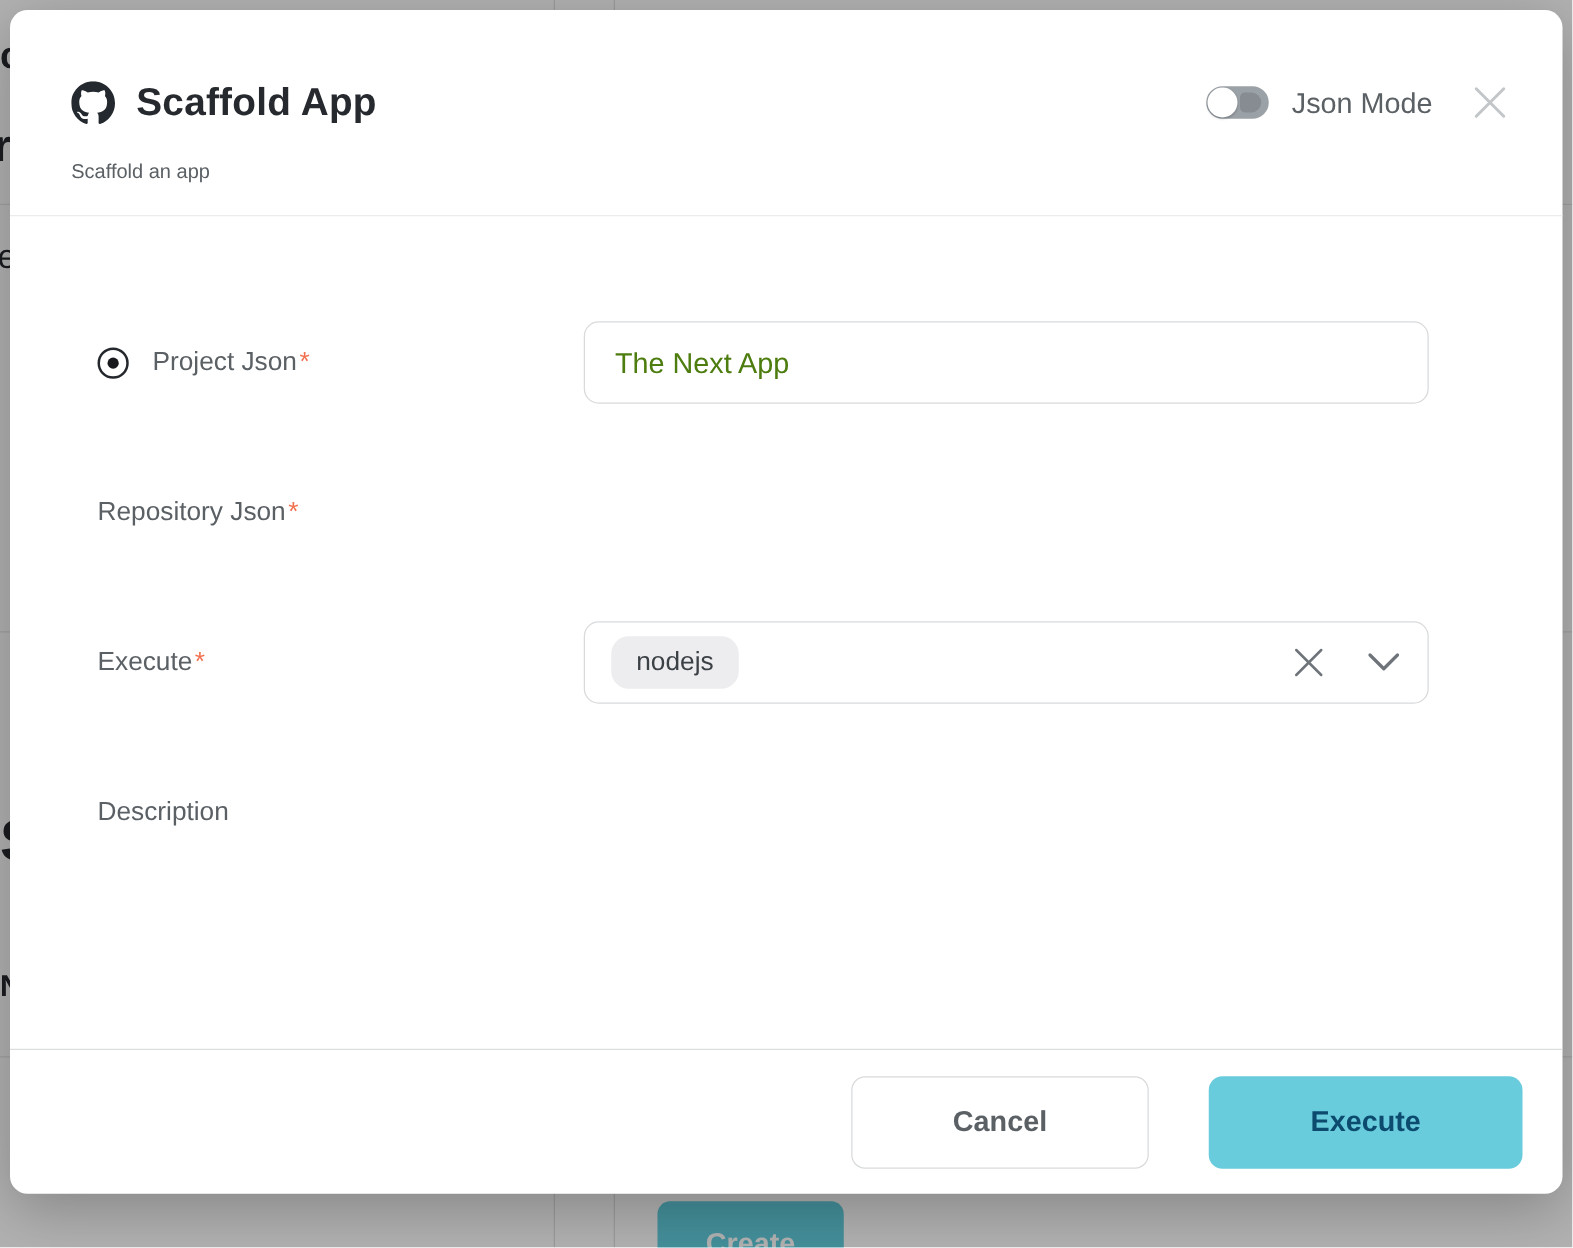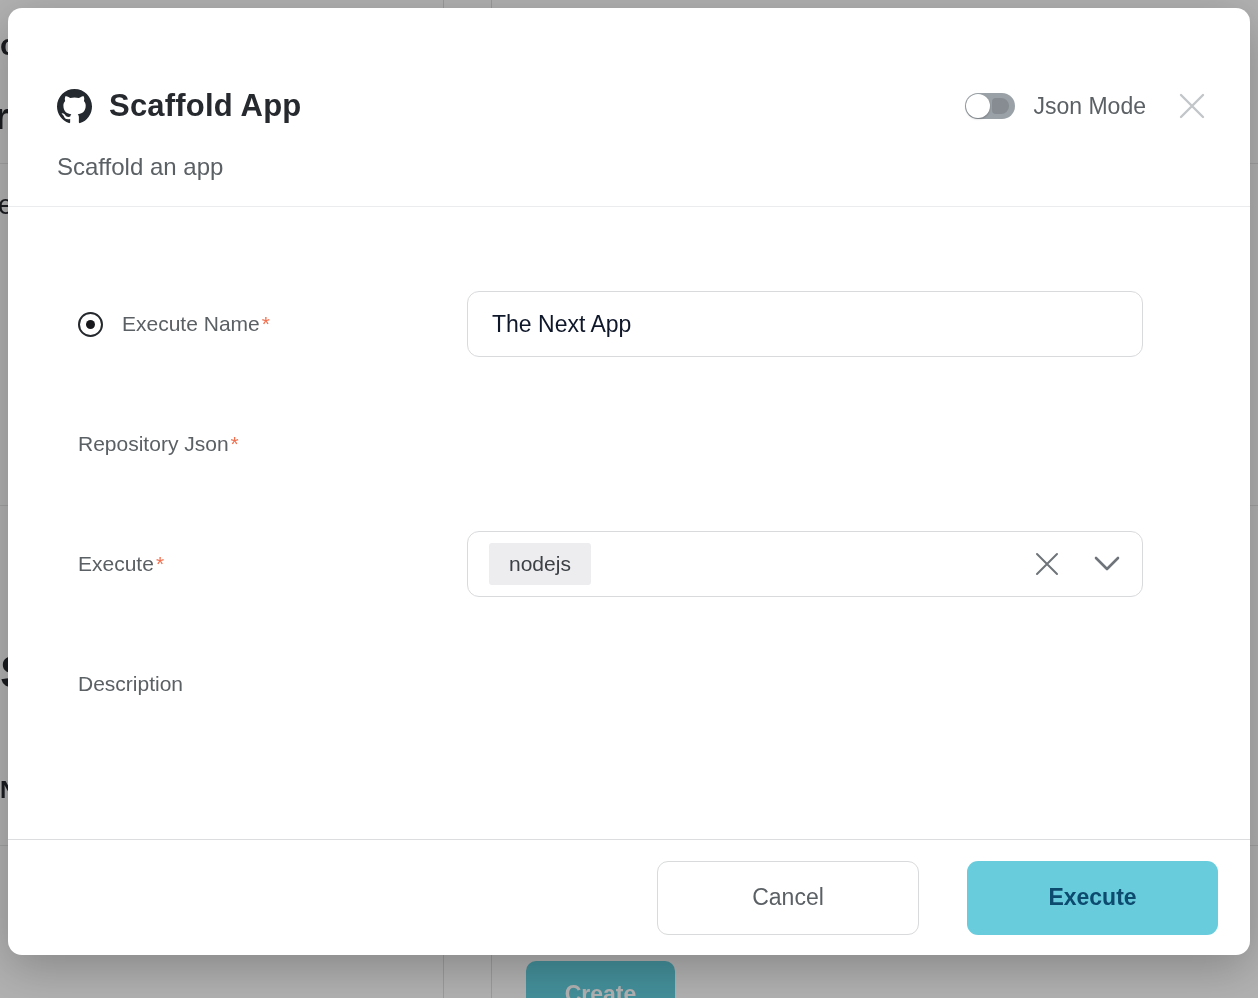--- a/index.html
+++ b/index.html
@@ -25,57 +25,57 @@
     font-size:23px;font-weight:600;padding-top:20px;box-sizing:border-box;
   }
   
   .overlay{position:absolute;inset:0;background:rgba(0,0,0,0.30);}
   
   .modal{
     position:absolute;left:8px;top:8px;width:1242px;height:947px;
     background:#fff;border-radius:14px;box-shadow:0 12px 48px rgba(0,0,0,.25);
     display:flex;flex-direction:column;
   }
-  .header-row{display:flex;align-items:center;padding:80px 40px 0 49px;}
+  .header-row{display:flex;align-items:center;padding:56px 40px 0 49px;}
   .gh-icon{width:35px;height:35px;display:block;}
   .modal-title{font-size:31px;font-weight:700;color:#26292e;margin-left:17px;letter-spacing:.2px;}
   .header-right{margin-left:auto;display:flex;align-items:center;}
   .toggle{width:50px;height:26px;border-radius:13px;background:#9aa1a7;position:relative;cursor:pointer;flex:none;}
   .toggle-knob{position:absolute;left:1px;top:1px;width:24px;height:24px;border-radius:50%;background:#fff;box-shadow:0 1px 2px rgba(0,0,0,.25);}
   .toggle-inner{position:absolute;right:6px;top:5px;width:17px;height:16px;border-radius:4px 8px 8px 4px;background:#868c91;}
   .json-label{font-size:23px;color:#5b6065;margin-left:18px;}
   .close-btn{margin-left:28px;width:36px;height:36px;display:flex;align-items:center;justify-content:center;cursor:pointer;background:none;border:none;padding:0;}
-  .subtitle{margin:29px 40px 25px 49px;font-size:24px;color:#5b6065;}
+  .subtitle{margin:29px 40px 25px 49px;font-size:16px;color:#5b6065;}
   .divider{height:1px;background:#ebecee;}
   .modal-body{flex:1;padding:84px 0 0 70px;box-sizing:border-box;}
   .form-row{display:grid;grid-template-columns:389px 676px;align-items:center;margin-bottom:54px;height:66px;}
   .field-label{font-size:21px;color:#5b6065;display:flex;align-items:center;}
   .req{color:#f2704f;margin-left:2px;}
   .radio-icon{width:21px;height:21px;border:2.5px solid #24282c;border-radius:50%;display:inline-flex;align-items:center;justify-content:center;margin-right:19px;flex:none;}
   .radio-dot{width:9px;height:9px;border-radius:50%;background:#17191c;}
   .text-input{
     width:676px;height:66px;border:1px solid #d8dadc;border-radius:12px;
-    font-size:23px;font-weight:500;color:#0f172a;padding:0 24px;box-sizing:border-box;
+    font-size:23px;font-weight:500;color:#4d7c0f;padding:0 24px;box-sizing:border-box;
     font-family:inherit;background:#fff;outline:none;
   }
   .text-input.focused{border:2px solid #4fcbe0;box-shadow:0 0 0 4px rgba(79,203,224,.22);}
   .select-box{
     width:676px;height:66px;border:1px solid #d8dadc;border-radius:12px;
     display:flex;align-items:center;padding:0 22px 0 21px;box-sizing:border-box;background:#fff;cursor:pointer;
   }
-  .chip{background:#ededef;border-radius:3px;padding:9px 20px;font-size:21px;font-weight:500;color:#3c4146;}
+  .chip{background:#ededef;border-radius:14px;padding:9px 20px;font-size:21px;font-weight:500;color:#3c4146;}
   .select-icons{margin-left:auto;display:flex;align-items:center;gap:32px;}
   .icon-btn{background:none;border:none;padding:0;display:flex;align-items:center;cursor:pointer;}
   .modal-footer{
     border-top:1px solid #dcdddf;height:116px;flex:none;
     display:flex;align-items:center;justify-content:flex-end;gap:48px;
     padding-right:32px;box-sizing:border-box;
   }
   .btn{font-family:inherit;border-radius:11px;cursor:pointer;}
-  .btn-cancel{width:262px;height:74px;border:1px solid #d8dadc;background:#fff;color:#5b6065;font-size:23px;font-weight:400;}
+  .btn-cancel{width:238px;height:74px;border:1px solid #d8dadc;background:#fff;color:#5b6065;font-size:23px;font-weight:700;}
   .btn-execute{width:251px;height:74px;border:none;background:#69ccdd;color:#0c4a6e;font-size:23px;font-weight:600;}
 </style>
 </head>
 <body>
 
 <div class="page">
   <div class="vline" style="left:443px"></div>
   <div class="vline" style="left:491px"></div>
   <div class="hline" style="top:163px"></div>
   <div class="hline" style="top:505px"></div>
@@ -116,21 +116,21 @@
   <div class="subtitle">Scaffold an app</div>
   <div class="divider"></div>
 
   <div class="modal-body">
 
     <div class="form-row">
       <div class="field-label">
         <span class="radio-icon">
             <span class="radio-dot"></span>
           </span>
-        <span>Execute Name</span>
+        <span>Project Json</span>
           <span class="req">*</span>
       </div>
       <input class="text-input" type="text" value="The Next App" style="">
     </div>
 
     <div class="form-row">
       <div class="field-label">
         <span>Repository Json</span>
           <span class="req">*</span>
       </div>

